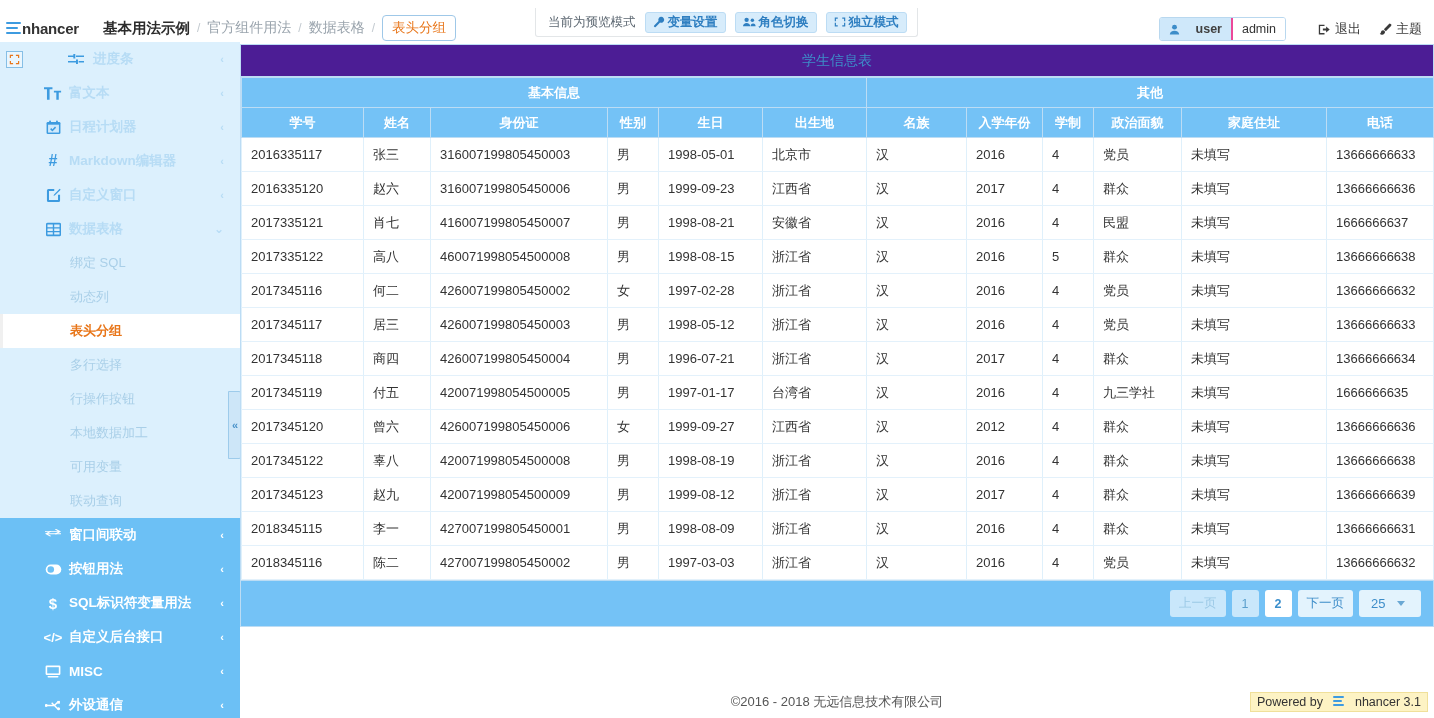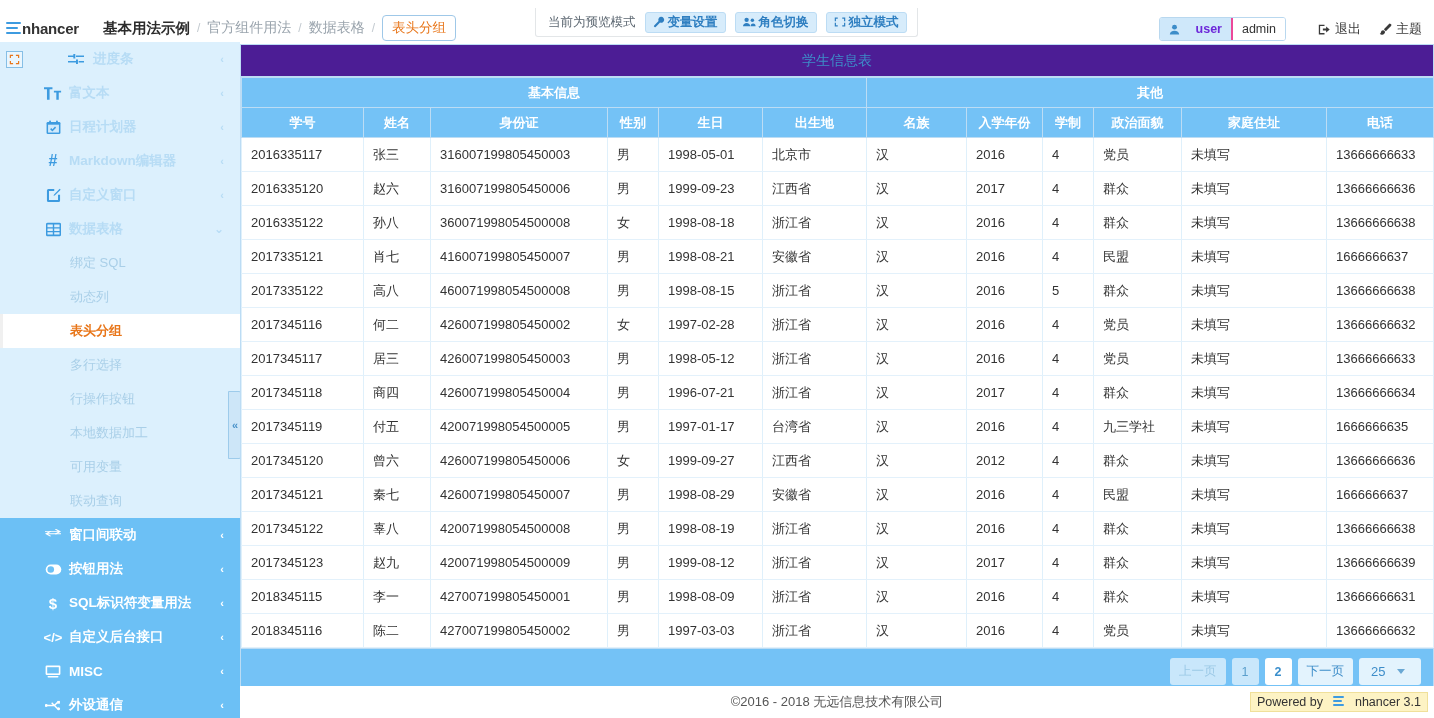--- a/index.html
+++ b/index.html
@@ -59,21 +59,21 @@
     padding: 2px 7px; height: 21px; line-height: 1;
   }
   .mini-btn svg { display: block; }
 
   .userbox {
     position: absolute; right: 148px; top: 9px;
     display: flex; align-items: stretch; height: 24px;
     border: 1px solid #b9d8ef; border-radius: 3px; overflow: hidden;
   }
   .userbox .seg-a {
-    background: #cfe8fa; color: #6d28d9; font-weight: bold;
+    background: #cfe8fa; color: #404040; font-weight: bold;
     display: flex; align-items: center; gap: 16px; padding: 0 9px;
     font-size: 12.5px;
   }
   .userbox .seg-b {
     background: #fff; color: #333; display: flex; align-items: center;
     padding: 0 9px; font-size: 12.5px; border-left: 2px solid #ec4899;
   }
   .topright {
     position: absolute; right: 12px; top: 12px;
     display: flex; align-items: center; gap: 18px;
@@ -475,34 +475,20 @@
               <td class="l">1999-09-23</td>
               <td class="l">江西省</td>
               <td class="l">汉</td>
               <td class="l">2017</td>
               <td class="l">4</td>
               <td class="l">群众</td>
               <td class="l">未填写</td>
               <td class="l">13666666636</td>
             </tr>
             <tr>
-              <td class="l">2016335122</td>
-              <td class="l">孙八</td>
-              <td class="l">360071998054500008</td>
-              <td class="l">女</td>
-              <td class="l">1998-08-18</td>
-              <td class="l">浙江省</td>
-              <td class="l">汉</td>
-              <td class="l">2016</td>
-              <td class="l">4</td>
-              <td class="l">群众</td>
-              <td class="l">未填写</td>
-              <td class="l">13666666638</td>
-            </tr>
-            <tr>
               <td class="l">2017335121</td>
               <td class="l">肖七</td>
               <td class="l">416007199805450007</td>
               <td class="l">男</td>
               <td class="l">1998-08-21</td>
               <td class="l">安徽省</td>
               <td class="l">汉</td>
               <td class="l">2016</td>
               <td class="l">4</td>
               <td class="l">民盟</td>
@@ -585,34 +571,20 @@
               <td class="l">426007199805450006</td>
               <td class="l">女</td>
               <td class="l">1999-09-27</td>
               <td class="l">江西省</td>
               <td class="l">汉</td>
               <td class="l">2012</td>
               <td class="l">4</td>
               <td class="l">群众</td>
               <td class="l">未填写</td>
               <td class="l">13666666636</td>
-            </tr>
-            <tr>
-              <td class="l">2017345121</td>
-              <td class="l">秦七</td>
-              <td class="l">426007199805450007</td>
-              <td class="l">男</td>
-              <td class="l">1998-08-29</td>
-              <td class="l">安徽省</td>
-              <td class="l">汉</td>
-              <td class="l">2016</td>
-              <td class="l">4</td>
-              <td class="l">民盟</td>
-              <td class="l">未填写</td>
-              <td class="l">1666666637</td>
             </tr>
             <tr>
               <td class="l">2017345122</td>
               <td class="l">辜八</td>
               <td class="l">420071998054500008</td>
               <td class="l">男</td>
               <td class="l">1998-08-19</td>
               <td class="l">浙江省</td>
               <td class="l">汉</td>
               <td class="l">2016</td>

